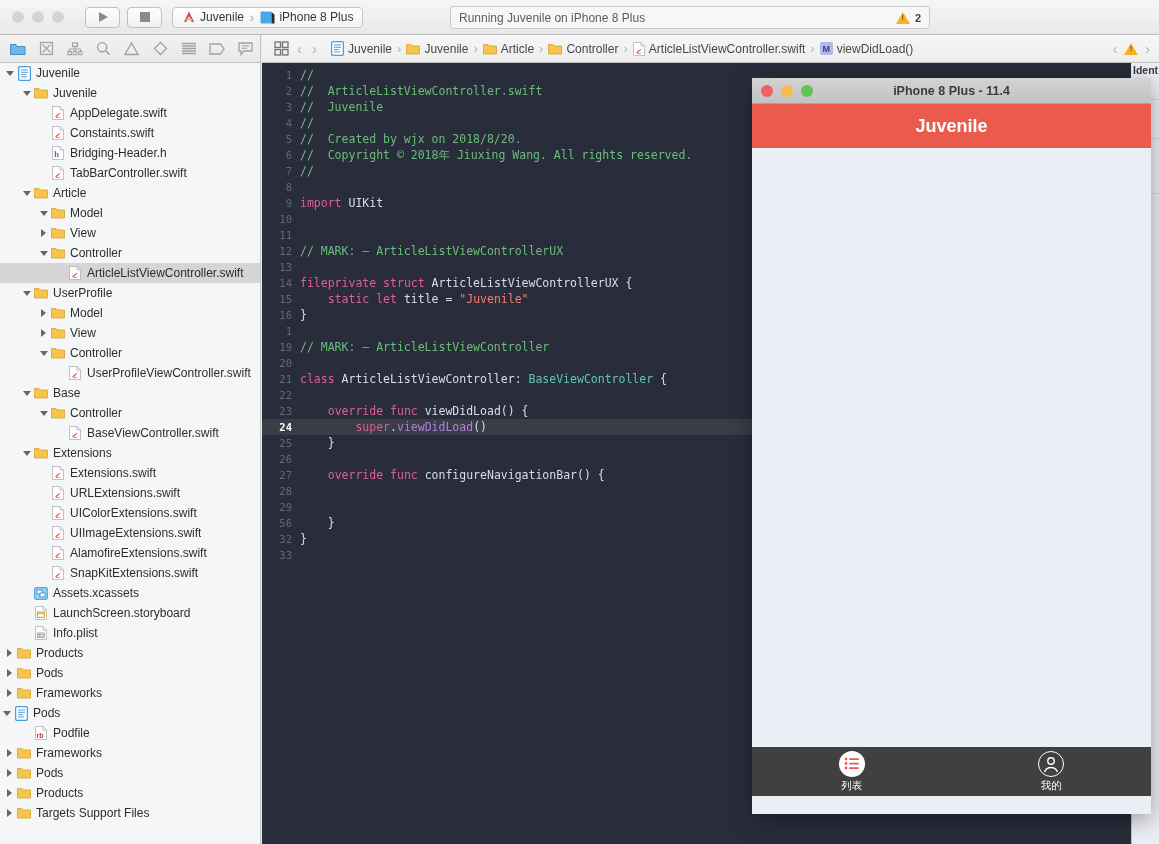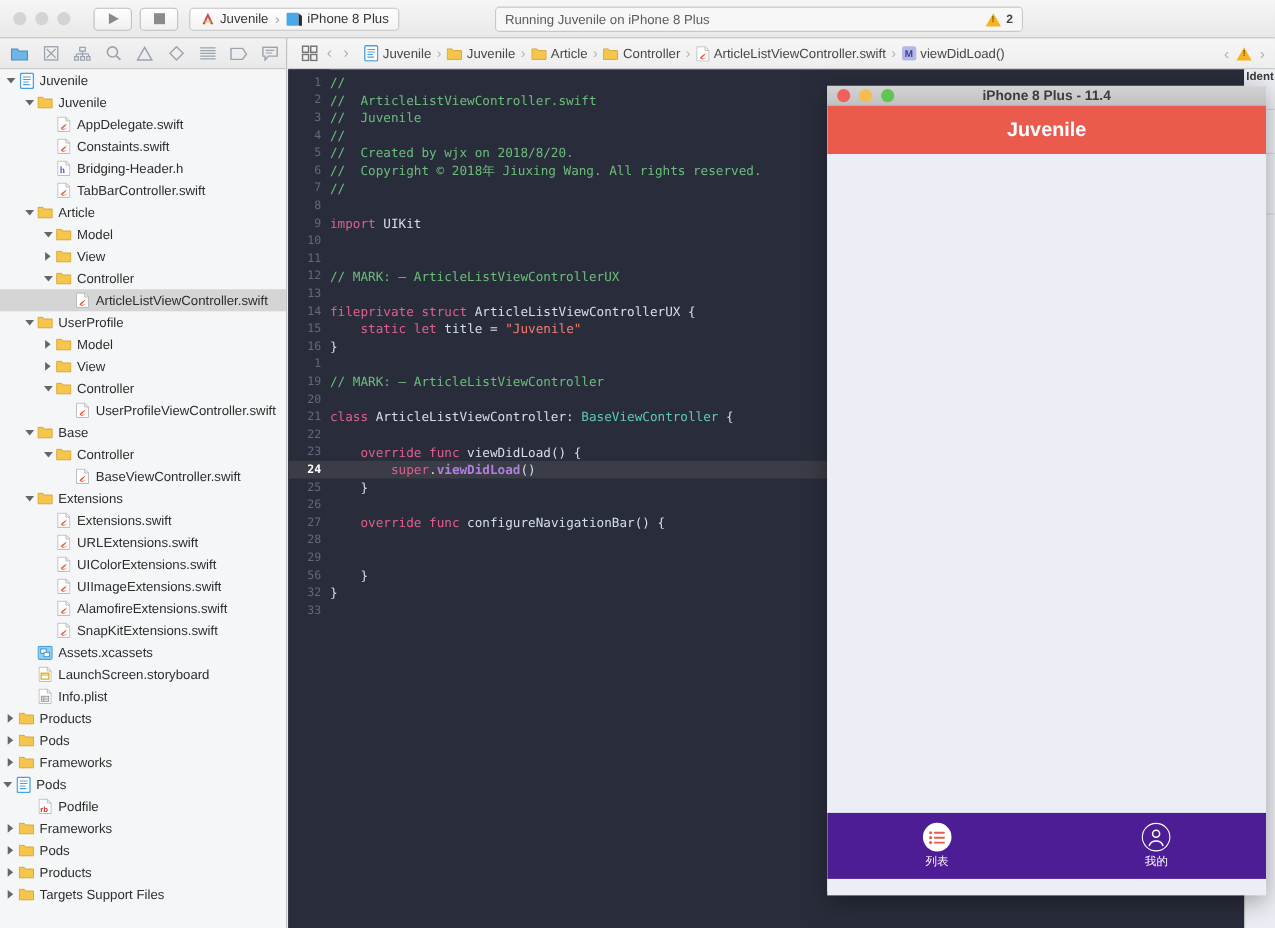--- a/index.html
+++ b/index.html
@@ -142,21 +142,21 @@
   .ln {
     position: absolute; left: 0; width: 30px; text-align: right;
     color: #62687e; font-size: 10.5px; font-family: "DejaVu Sans Mono", monospace;
   }
   .code-line.hl .ln { color: #ffffff; font-weight: bold; }
   .ctext { position: absolute; left: 38px; }
   .c-cmt { color: #6bbd7a; }
   .c-kw  { color: #e05f8f; }
   .c-type{ color: #5fc9b0; }
   .c-str { color: #f87c70; }
-  .c-prop{ color: #b07fe0; font-weight: bold; }
+  .c-prop{ color: #b07fe0; }
   .c-var { color: #4ec0e8; }
   .c-plain { color: #d6deeb; }
 
   
   #inspector {
     position: absolute; left: 1131px; top: 63px; width: 28px; height: 781px;
     background: #eceef5; border-left: 1px solid #c2c2c2;
     overflow: hidden; font-size: 11px; color: #333;
   }
   .insp-row { padding: 3px 2px; white-space: nowrap; overflow: hidden; }
@@ -168,21 +168,21 @@
     white-space: nowrap; padding-left: 2px; background: #eceef5;
   }
 
   
   #simulator {
     position: absolute; left: 752px; top: 78px; width: 399px; height: 736px;
     box-shadow: 0 6px 22px rgba(0,0,0,0.35);
     background: #eceef5; overflow: hidden;
   }
   #sim-titlebar {
-    height: 18px; background: linear-gradient(#d3d3d3,#c2c2c2);
+    height: 26px; background: linear-gradient(#d3d3d3,#c2c2c2);
     border-bottom: 1px solid #a5a5a5;
     display: flex; align-items: center; position: relative;
   }
   #sim-traffic { display: flex; gap: 8px; margin-left: 9px; }
   .stl { width: 12px; height: 12px; border-radius: 50%; }
   #sim-title {
     position: absolute; left: 0; right: 0; text-align: center;
     font-size: 12.5px; color: #3c3c3c; font-weight: bold;
   }
   #sim-screen { position: relative; height: 714px; background: #eceef5; }
@@ -200,21 +200,21 @@
   .battery::after {
     content: ""; position: absolute; right: -4px; top: 3px; width: 2px; height: 4px;
     background: #fff; border-radius: 0 1px 1px 0;
   }
   #sim-navbar {
     height: 44px; background: #ea5b4e; display: flex; align-items: center; justify-content: center;
   }
   #sim-navtitle { color: #fff; font-size: 18px; font-weight: bold; }
   #sim-body { height: 599px; background: #eceef5; }
   #sim-tabbar {
-    height: 60px; background: #4c1d95; display: flex; align-items: stretch; justify-content: space-between;
+    height: 49px; background: #404040; display: flex; align-items: stretch; justify-content: space-between;
   }
   .tab-item {
     flex: 1; display: flex; flex-direction: column; align-items: center; justify-content: center; gap: 2px;
   }
   .tab-label { color: #fff; font-size: 10.5px; }
   .tab-ico-list {
     width: 26px; height: 26px; border-radius: 50%; background: #fff;
     display: flex; align-items: center; justify-content: center;
   }
   .tab-ico-me {

